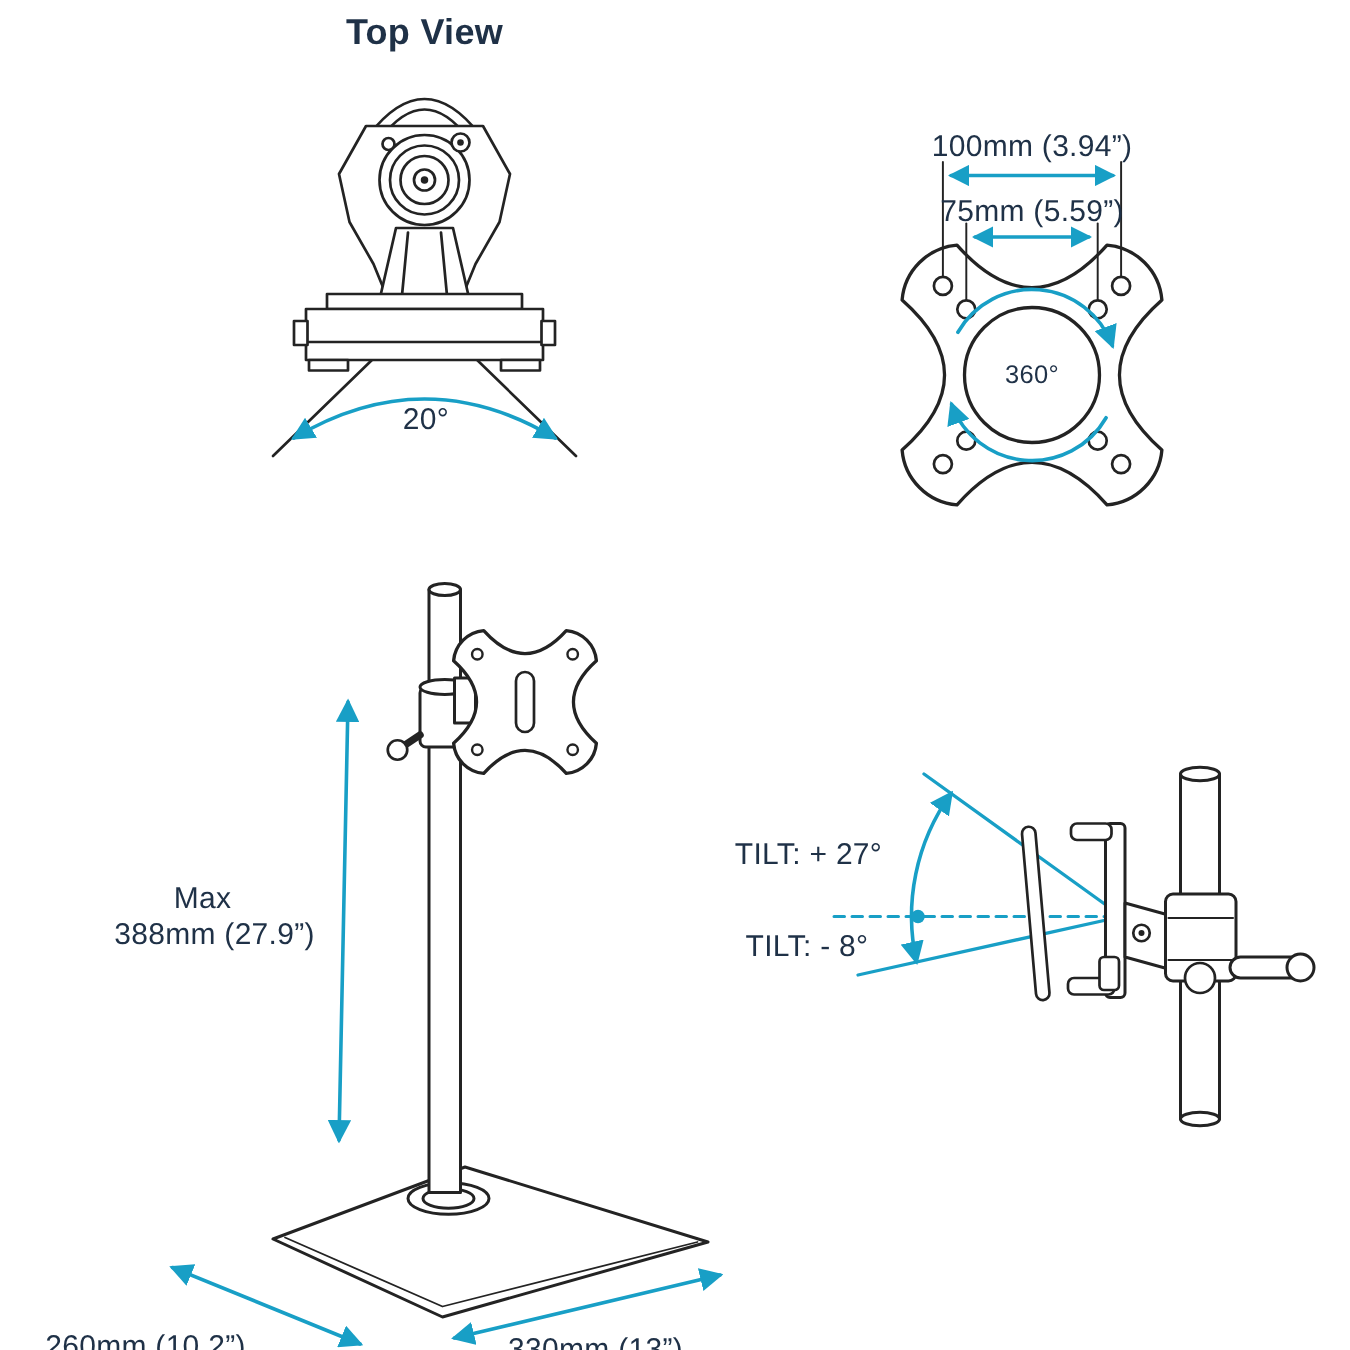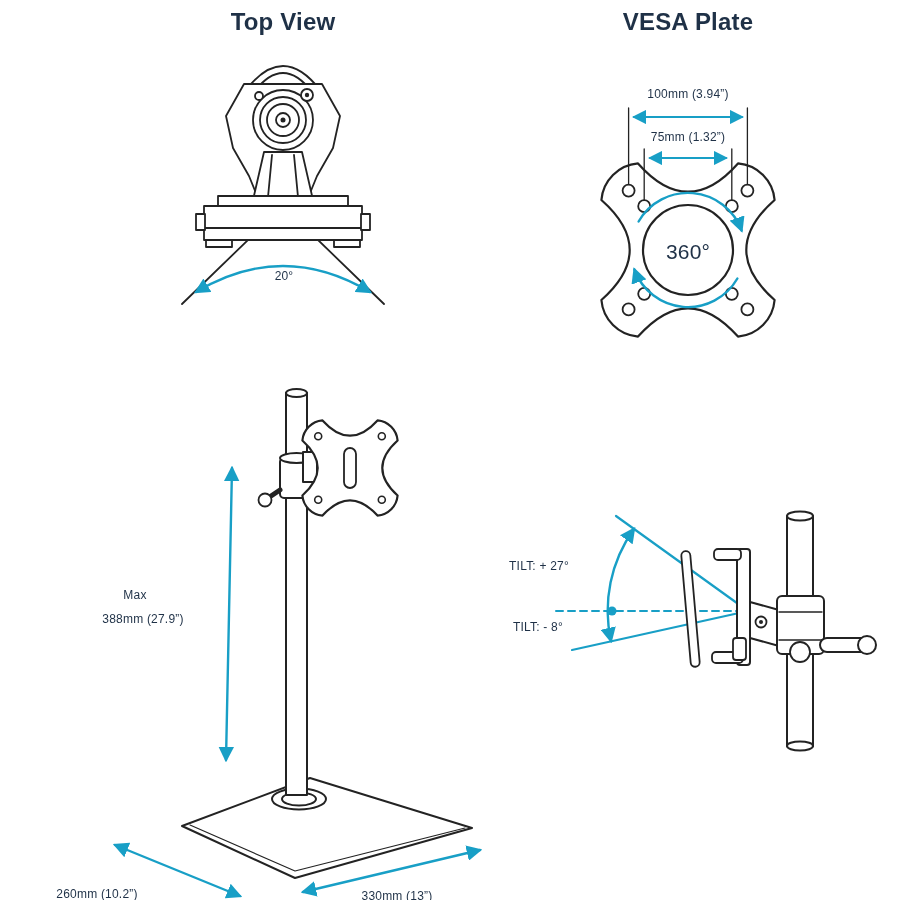--- a/index.html
+++ b/index.html
@@ -1,21 +1,21 @@
 <!DOCTYPE html>
 <html><head>
 <meta charset="utf-8">
 <style>
   html,body{margin:0;padding:0;background:#ffffff;}
   #page{position:relative;width:900px;height:900px;background:#ffffff;overflow:hidden;
         font-family:"Liberation Sans", sans-serif;}
   .lbl{position:absolute;transform:translateX(-50%);white-space:nowrap;
-       color:#1f3147;font-size:12px;font-weight:500;letter-spacing:0.2px;}
+       color:#1f3147;font-size:20px;font-weight:500;letter-spacing:0.2px;}
   .title{font-size:24px;font-weight:600;}
-  .small{font-size:21px;}
+  .small{font-size:17px;}
   svg{position:absolute;left:0;top:0;}
 </style>
 </head>
 <body>
 
 <div id="page">
 
 <svg width="900" height="900" viewBox="0 0 900 900">
   <defs>
     <marker id="arrC" viewBox="0 0 10 10" refX="8.5" refY="5" markerWidth="6.5" markerHeight="6.5" orient="auto-start-reverse" markerUnits="strokeWidth">
@@ -118,24 +118,23 @@
     <line x1="779" y1="640" x2="822" y2="640" stroke-width="1.4"></line>
     <circle cx="800" cy="652" r="10" fill="#ffffff" stroke-width="1.8"></circle>
     <rect x="820" y="638" width="48" height="14" rx="7" fill="#ffffff"></rect>
     <circle cx="867" cy="645" r="9" fill="#ffffff"></circle>
     <circle cx="761" cy="622" r="5.5" fill="#ffffff" stroke-width="1.8"></circle>
     <circle cx="761" cy="622" r="2" fill="#232323" stroke="none"></circle>
   </g>
 </svg>
 
 <div class="lbl title" style="left:283px;top:8px">Top View</div>
-<div class="lbl title" style="left:688px;top:8px">VESA Plate</div>
 
 <div class="lbl" style="left:688px;top:87px">100mm (3.94”)</div>
-<div class="lbl" style="left:688px;top:130px">75mm (1.32”)</div>
+<div class="lbl" style="left:688px;top:130px">75mm (5.59”)</div>
 <div class="lbl small" style="left:688px;top:240px">360°</div>
 
 <div class="lbl" style="left:284px;top:269px">20°</div>
 
 <div class="lbl" style="left:135px;top:588px">Max</div>
 <div class="lbl" style="left:143px;top:612px">388mm (27.9”)</div>
 <div class="lbl" style="left:97px;top:887px">260mm (10.2”)</div>
 <div class="lbl" style="left:397px;top:889px">330mm (13”)</div>
 
 <div class="lbl" style="left:539px;top:559px">TILT: + 27°</div>

